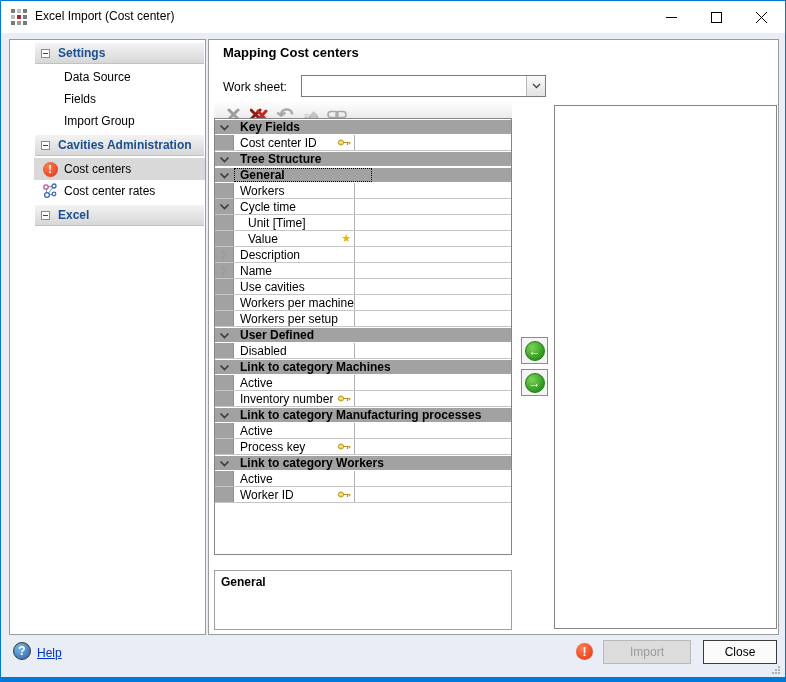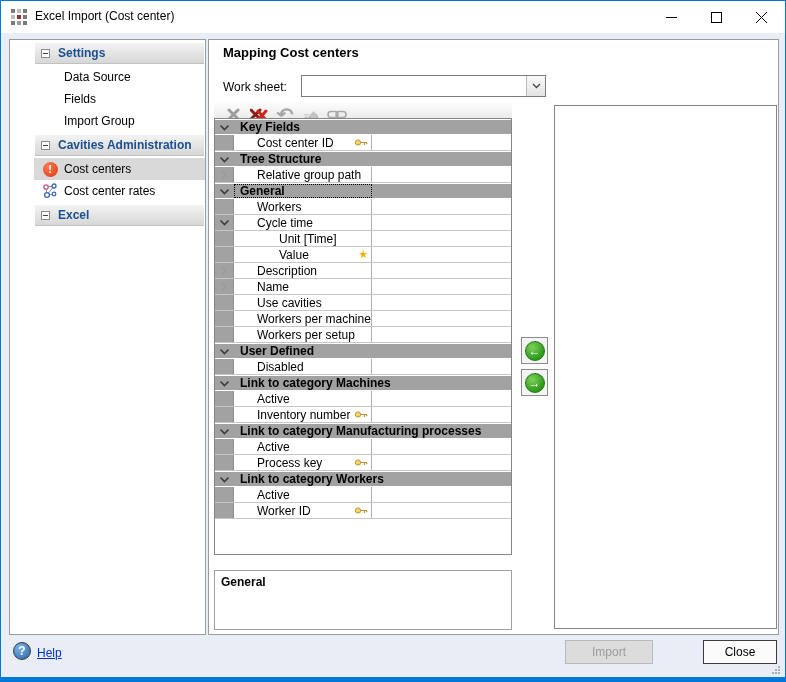--- a/index.html
+++ b/index.html
@@ -55,22 +55,22 @@
   .mtable { position:absolute; left:213px; top:117px; width:298px; height:437px;
             border:1px solid #858585; background:#fff; overflow:hidden; display:flex; flex-direction:column; }
   .trow { display:flex; height:16px; flex:0 0 16px; }
   .gutter { width:19px; flex:0 0 19px; background:#a2a2a2; display:flex; align-items:center; justify-content:center; }
   .trow.field .gutter { border-right:1px solid #8f8f8f; }
   .trow.cat { background:#a2a2a2; border-top:1px solid #fff; border-bottom:1px solid #fff; }
   .cat-label { font-weight:bold; padding-left:6px; display:flex; align-items:center; height:100%; }
   .cat-label.focused { outline:1px dotted #000; outline-offset:-1px; width:138px; }
   .trow.field { border-bottom:1px solid #c6c6c6; background:#fff; }
   .labelcell { width:121px; flex:0 0 121px; display:flex; align-items:center; padding-left:6px;
-               border-right:1px solid #b0b0b0;margin-left:17px; }
-  .labelcell.indent1 { padding-left:28px; }
+               border-right:1px solid #b0b0b0; }
+  .labelcell.indent1 { padding-left:14px; }
   .labelcell .lbl { white-space:nowrap; overflow:hidden; }
   .rowicon { margin-left:auto; margin-right:3px; display:flex; align-items:center; }
   .star-glyph { color:#f0b400; font-size:11px; line-height:1; }
   .valuecell { flex:1; background:#fff; }
   .tfiller { flex:1; background:#fff; }
 
   .descbox { position:absolute; left:213px; top:569px; width:298px; height:60px;
              border:1px solid #a0a0a0; background:#fff; padding:4px 6px; }
   .desc-title { font-weight:bold; }
 
@@ -87,21 +87,21 @@
 
   
   .help-icon { position:absolute; left:12px; top:641px; width:18px; height:18px; border-radius:50%;
                background:radial-gradient(circle at 35% 30%, #7db7e8, #2a5fa8); border:1px solid #3a3a3a;
                color:#fff; font-weight:bold; font-size:12px; display:flex; align-items:center; justify-content:center; }
   .help-link { position:absolute; left:36px; top:645px; color:#0033cc; text-decoration:underline; }
   .footer-warn { position:absolute; left:575px; top:642px; width:17px; height:17px; border-radius:50%;
                  background:radial-gradient(circle at 35% 30%, #ff7a50, #dd3512); color:#fff; font-weight:bold;
                  font-size:12px; display:flex; align-items:center; justify-content:center; }
   .btn { position:absolute; top:639px; height:24px; display:flex; align-items:center; justify-content:center; font-size:12px; }
-  .btn-import { left:564px; width:88px; background:#dcdcdc; border:1px solid #b9b9b9; color:#9b9b9b; }
+  .btn-import { left:602px; width:88px; background:#dcdcdc; border:1px solid #b9b9b9; color:#9b9b9b; }
   .btn-close { left:702px; width:74px; background:#fbfbfb; border:1px solid #3c3c3c; color:#000; }
   .bottom-strip { position:absolute; left:0; bottom:0; width:100%; height:4px; background:#0078d7; }
   .grip { position:absolute; right:5px; bottom:7px; width:8px; height:8px; }
 </style>
 </head>
 <body>
 
 <div class="window">
 
   <div class="titlebar">
@@ -240,31 +240,20 @@
         </div>
         <div class="valuecell"></div>
       </div>
       <div class="trow cat">
         <div class="gutter">
           <svg width="11" height="9" viewBox="0 0 11 9">
             <polyline points="1.5,2.5 5.5,6.5 9.5,2.5" fill="none" stroke="#3c3c3c" stroke-width="1.6"></polyline>
           </svg>
         </div>
         <div class="cat-label">Tree Structure</div>
-      </div>
-      <div class="trow field">
-        <div class="gutter">
-          <svg width="8" height="10" viewBox="0 0 8 10">
-            <polyline points="2,1.5 6,5 2,8.5" fill="none" stroke="#9a9a9a" stroke-width="1.6"></polyline>
-          </svg>
-        </div>
-        <div class="labelcell">
-          <span class="lbl">Relative group path</span>
-        </div>
-        <div class="valuecell"></div>
       </div>
       <div class="trow cat">
         <div class="gutter">
           <svg width="11" height="9" viewBox="0 0 11 9">
             <polyline points="1.5,2.5 5.5,6.5 9.5,2.5" fill="none" stroke="#3c3c3c" stroke-width="1.6"></polyline>
           </svg>
         </div>
         <div class="cat-label focused">General</div>
       </div>
       <div class="trow field">

